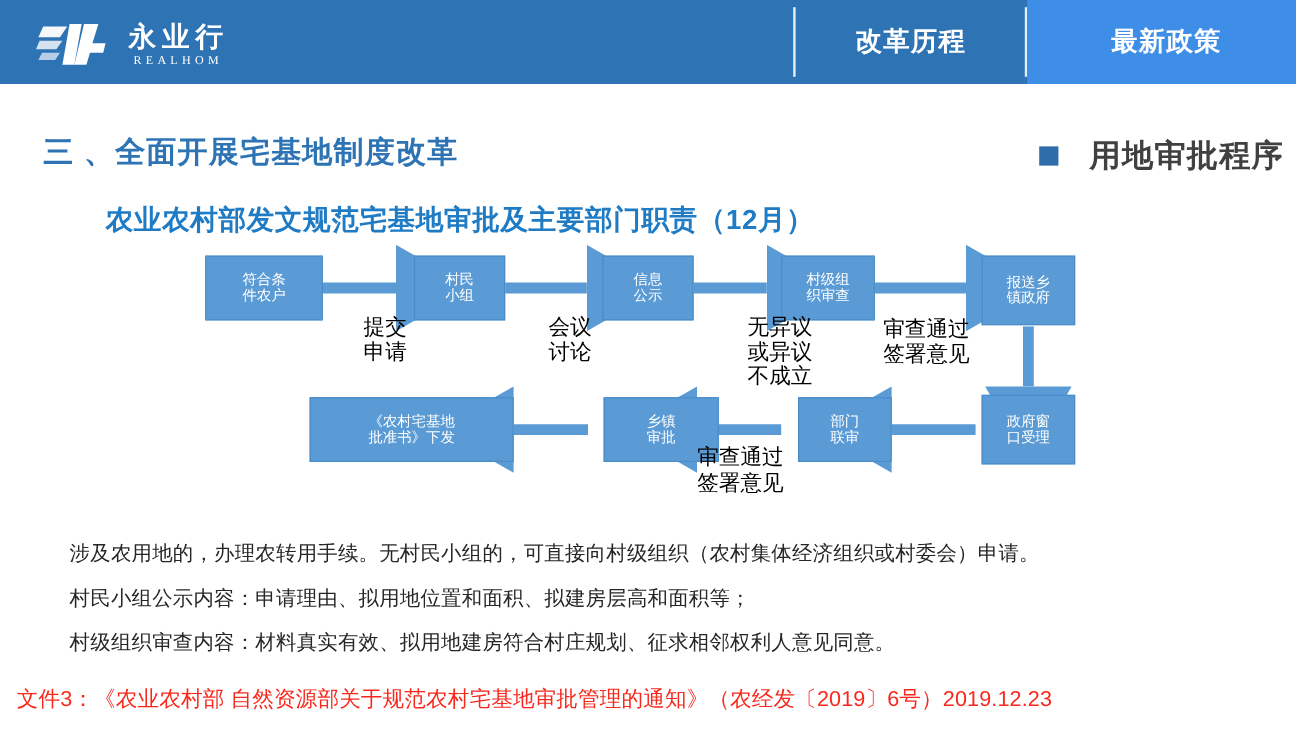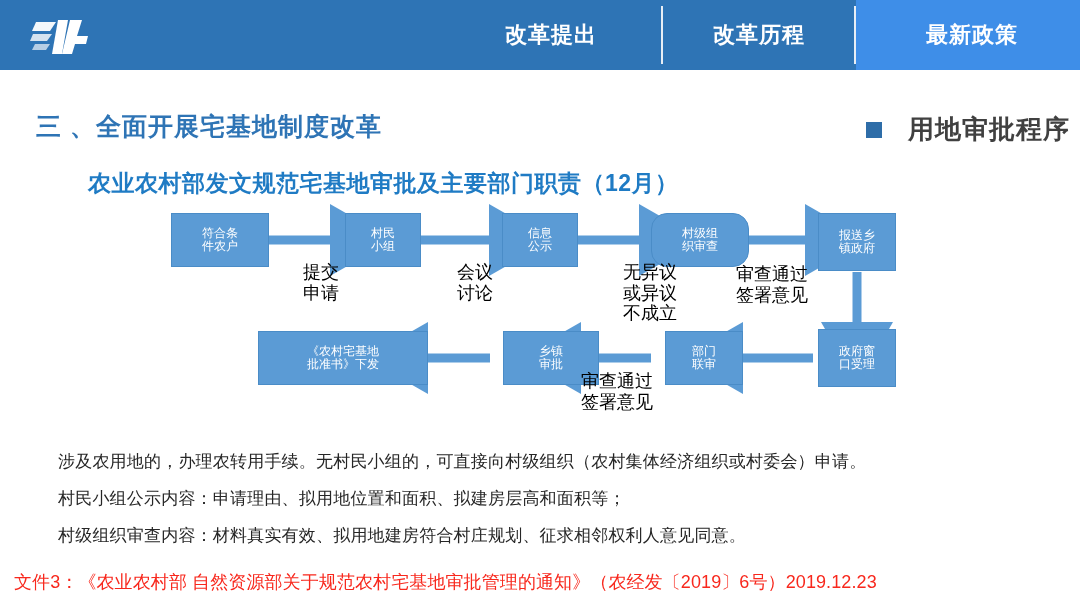--- a/index.html
+++ b/index.html
@@ -191,26 +191,29 @@
       <svg viewBox="0 0 62 42" width="62" height="42" aria-hidden="true">
         <g fill="#ffffff">
           <path d="M6 6 L26 6 L20 15 L2 15 Z" opacity="0.95"></path>
           <path d="M3 18 L22 18 L17 25 L0 25 Z" opacity="0.8"></path>
           <path d="M5 28 L20 28 L16 34 L2 34 Z" opacity="0.65"></path>
           <path d="M28 4 L38 4 L32 38 L22 38 Z"></path>
           <path d="M40 4 L52 4 L47 20 L58 20 L56 28 L45 28 L42 38 L32 38 L40 4 Z"></path>
         </g>
       </svg>
     </span>
+    <span id="logo-text-block">
+      <span id="logo-cn">永业行</span>
+      <span id="logo-en">REALHOM</span>
+    </span>
   </div>
 
   <div class="nav-sep" id="sep-0"></div>
   <div class="nav-sep" id="sep-1"></div>
 
-  <div class="nav-tab" id="tab-0">改革提出</div>
   <div class="nav-tab" id="tab-1">改革历程</div>
   <div class="nav-tab" id="tab-2">最新政策</div>
 </div>
 <div id="header-underline"></div>
 
 <div id="section-title">三 、全面开展宅基地制度改革</div>
 
 <div id="right-heading">
   <span id="right-bullet"></span>
   <span id="right-heading-text">用地审批程序</span>
@@ -239,21 +242,21 @@
       <line x1="490" y1="358" x2="428" y2="358"></line>
     </g>
   </svg>
 
   <div class="fbox" style="left:171px; top:213px; width:98px; height:54px;">符合条
 件农户</div>
   <div class="fbox" style="left:345px; top:213px; width:76px; height:54px;">村民
 小组</div>
   <div class="fbox" style="left:502px; top:213px; width:76px; height:54px;">信息
 公示</div>
-  <div class="fbox" style="left:651px; top:213px; width:98px; height:54px;border-radius:16px;">村级组
+  <div class="fbox" style="left:651px; top:213px; width:78px; height:54px;">村级组
 织审查</div>
   <div class="fbox" style="left:818px; top:213px; width:78px; height:58px;">报送乡
 镇政府</div>
 
   <div class="fbox" style="left:818px; top:329px; width:78px; height:58px;">政府窗
 口受理</div>
   <div class="fbox" style="left:665px; top:331px; width:78px; height:54px;">部门
 联审</div>
   <div class="fbox" style="left:503px; top:331px; width:96px; height:54px;">乡镇
 审批</div>

